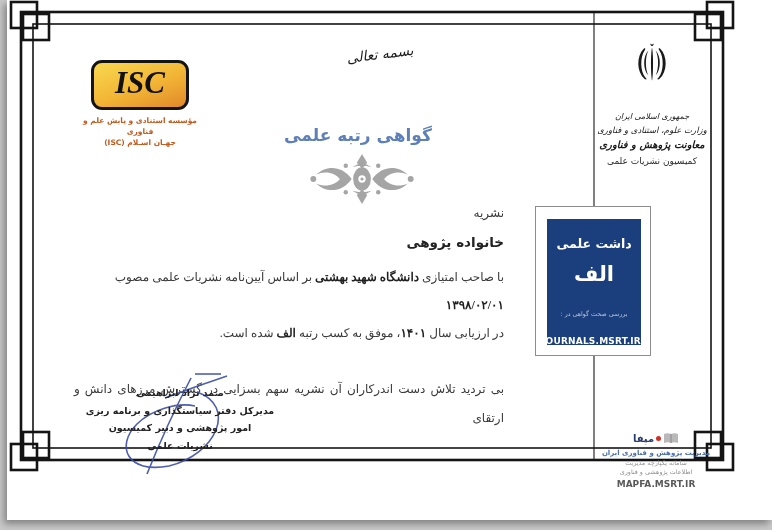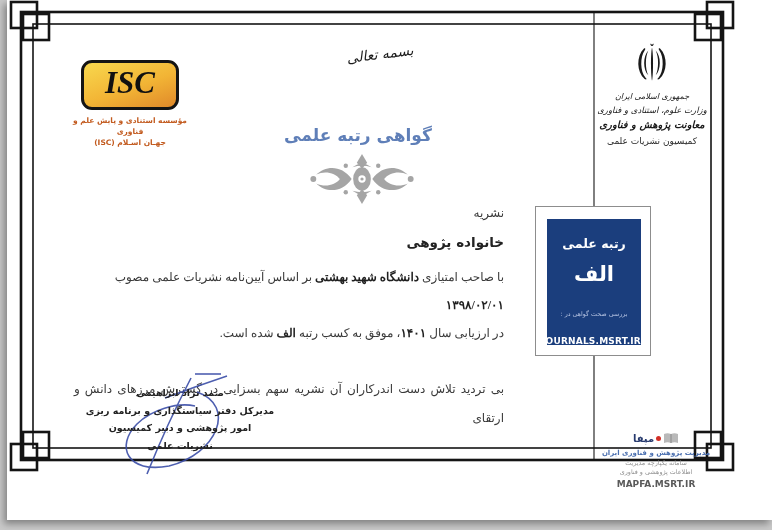--- a/index.html
+++ b/index.html
@@ -9,41 +9,41 @@
     font-family:"DejaVu Sans", sans-serif;
   }
   .page{
     position:absolute;left:7px;top:0;right:0;bottom:10px;
     background:#ffffff;
     box-shadow:-3px 4px 7px rgba(0,0,0,.35);
   }
   .frame-svg{position:absolute;left:0;top:0;width:765px;height:520px;overflow:visible;}
 
   
-  .isc-block{position:absolute;left:58px;top:60px;width:130px;text-align:center;}
+  .isc-block{position:absolute;left:68px;top:60px;width:130px;text-align:center;}
   .isc-logo{
     display:inline-block;width:92px;height:44px;line-height:40px;
     background:linear-gradient(160deg,#f8d84e 0%,#f2b435 55%,#e0892a 100%);
     border:3px solid #141414;border-radius:11px;
     font-family:"Liberation Serif", serif;font-weight:bold;font-style:italic;
     font-size:31px;color:#111;letter-spacing:0px;
   }
   .isc-sub{margin-top:5px;font-size:7.5px;font-weight:bold;color:#c25a1e;line-height:11px;direction:rtl;}
 
   
   .besmele{
     position:absolute;left:318px;top:46px;width:110px;text-align:center;
     font-family:"DejaVu Serif", serif;font-style:italic;font-size:14px;color:#1c1c1c;
     transform:rotate(-7deg);
   }
 
   
   .gov-block{position:absolute;left:570px;top:36px;width:150px;text-align:center;direction:rtl;}
   .gov-emblem{width:46px;height:52px;}
-  .gov-l1{font-family:"DejaVu Serif",serif;font-style:italic;font-size:8px;color:#1a1a1a;margin-top:0;text-align:center;}
+  .gov-l1{font-family:"DejaVu Serif",serif;font-style:italic;font-size:8px;color:#1a1a1a;margin-top:20px;text-align:center;}
   .gov-l2{font-family:"DejaVu Serif",serif;font-style:italic;font-size:8.5px;color:#1a1a1a;margin-top:4px;}
   .gov-l3{font-family:"DejaVu Serif",serif;font-style:italic;font-size:10px;font-weight:bold;color:#1a1a1a;margin-top:4px;}
   .gov-l4{font-size:9px;color:#2a2a2a;margin-top:6px;}
 
   
   .cert-title{
     position:absolute;left:251px;top:125px;width:200px;text-align:center;
     font-size:17px;font-weight:bold;color:#5f7fb8;direction:rtl;
   }
   .ornament{position:absolute;left:296px;top:148px;width:118px;height:62px;}
@@ -171,21 +171,21 @@
     <div class="bt-journal-name">خانواده پژوهی</div>
     <div class="bt-line"><span>با صاحب امتیازی </span><b>دانشگاه شهید بهشتی</b><span> بر اساس آیین‌نامه نشریات علمی مصوب </span><b>۱۳۹۸/۰۲/۰۱</b></div>
     <div class="bt-line"><span>در ارزیابی سال </span><b>۱۴۰۱</b><span>، موفق به کسب رتبه  </span><b>الف</b><span>  شده است.</span></div>
     <div class="bt-para2">
       <div>بی تردید تلاش دست اندرکاران آن نشریه سهم بسزایی در گسترش مرزهای دانش و ارتقای</div>
     </div>
   </div>
 
   <div class="rank-outline">
     <div class="rank-box" style="background:#1b3e7d;">
-      <div class="rank-heading">رتبه علمی</div>
+      <div class="rank-heading">داشت علمی</div>
       <div class="rank-grade">الف</div>
       <div class="rank-verify">بررسی صحت گواهی در :</div>
       <div class="rank-url">JOURNALS.MSRT.IR</div>
     </div>
   </div>
 
   <svg class="sig-squiggle" viewBox="0 0 210 118">
     <g fill="none" stroke="#3b4ea8" stroke-width="1.6" opacity="0.9">
       <path d="M118 12 h26"></path>
       <path d="M150 14 q-30 10 -62 22"></path>

